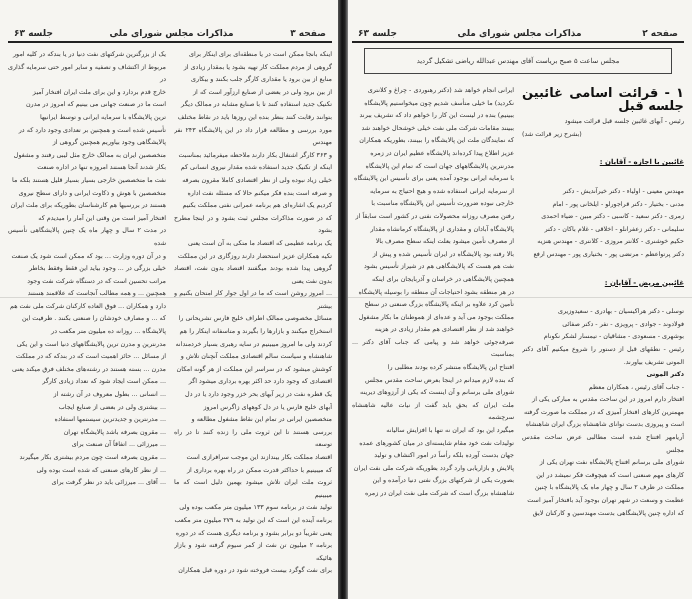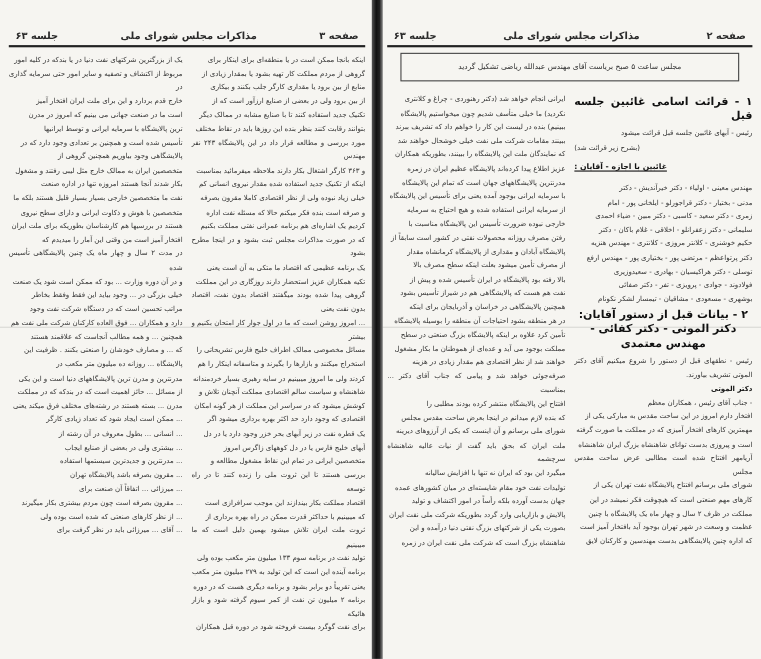--- a/index.html
+++ b/index.html
@@ -11,22 +11,22 @@
   .page.right { width:350px; padding:18px 8px 10px 10px; }
   .gutter { position:absolute; left:338px; top:0; width:10px; height:599px;
             background:linear-gradient(to right,#555 0%,#111 40%,#222 70%,#888 100%); z-index:5; }
   .page-header { display:flex; justify-content:space-between; align-items:flex-end; direction:rtl;
                  font-size:9px; font-weight:bold; padding:10px 6px 3px 6px;
                  border-bottom:2px solid #222; margin-bottom:5px; }
   .cols { display:flex; direction:rtl; gap:8px; height:540px; }
   .col { flex:1; direction:rtl; text-align:justify; font-size:6.4px; line-height:12.6px;
          color:#333; overflow:hidden; }
   .col p { margin:0; }
-  .col .h { font-weight:bold; font-size:10px; color:#111; margin:3px 0; }
-  .col .hu { font-weight:bold; font-size:7px; text-decoration:underline; color:#111; margin:6px 0; text-align:left; }
+  .col .h { font-weight:bold; font-size:13px; color:#111; margin:3px 0; }
+  .col .hu { font-weight:bold; font-size:7px; text-decoration:underline; color:#111; margin:16px 0; text-align:right; }
   .col .c { text-align:left; }
   .col .spk { font-weight:bold; color:#111; }
   .boxed { border:1px solid #444; margin:2px 12px 10px 12px; padding:8px 6px; font-size:6.8px;
            text-align:center; direction:rtl; color:#333; }
   .fold { position:absolute; left:0; right:0; height:1px; background:rgba(0,0,0,0.12); }
 </style>
 </head>
 <body>
 
 <div class="spread">
@@ -86,22 +86,22 @@
           <p>متخصصین ایران به ممالک خارج مثل لیبی رفتند و مشغول</p>
           <p>بکار شدند آنجا هستند امروزه تنها در اداره صنعت</p>
           <p>نفت ما متخصصین خارجی بسیار بسیار قلیل هستند بلکه ما</p>
           <p>متخصصین با هوش و ذکاوت ایرانی و دارای سطح نیروی</p>
           <p>هستند در بررسیها هم کارشناسان بطوریکه برای ملت ایران</p>
           <p>افتخار آمیز است من وقتی این آمار را میدیدم که</p>
           <p>در مدت ۲ سال و چهار ماه یک چنین پالایشگاهی تأسیس شده</p>
           <p>و در آن دوره وزارت ... بود که ممکن است شود یک صنعت</p>
           <p>خیلی بزرگی در ... وجود بیاید این فقط وفقط بخاطر</p>
           <p>مراتب تحسین است که در دستگاه شرکت نفت وجود</p>
+          <p>همچنین ... و همه مطالب آنجاست که علاقمند هستند</p>
           <p>دارد و همکاران ... فوق العاده کارکنان شرکت ملی نفت هم</p>
-          <p>همچنین ... و همه مطالب آنجاست که علاقمند هستند</p>
           <p>که ... و مصارف خودشان را صنعتی بکنند . ظرفیت این</p>
           <p>پالایشگاه ... روزانه ده میلیون متر مکعب در</p>
           <p>مدرنترین و مدرن ترین پالایشگاههای دنیا است و این یکی</p>
           <p>از مسائل ... حائز اهمیت است که در بندکه که در مملکت</p>
           <p>مدرن ... بسته هستند در رشته‌های مختلف فرق میکند یعنی</p>
           <p>... ممکن است ایجاد شود که تعداد زیادی کارگر</p>
           <p>... انسانی ... بطول معروف در آن رشته از</p>
           <p>... بیشتری ولی در بعضی از صنایع ایجاب</p>
           <p>... مدرنترین و جدیدترین سیستمها استفاده</p>
           <p>... مقرون بصرفه باشد پالایشگاه تهران</p>
@@ -128,26 +128,26 @@
         <p class="c">(بشرح زیر قرائت شد)</p>
         <p class="hu">غائبین با اجازه - آقایان :</p>
         <div id="rp-leave">
             <p>مهندس معینی - اولیاء - دکتر خیرآندیش - دکتر</p>
             <p>مدنی - بختیار - دکتر قراجورلو - ایلخانی پور - امام</p>
             <p>زمری - دکتر سعید - کاسبی - دکتر مبین - ضیاء احمدی</p>
             <p>سلیمانی - دکتر زعفرانلو - اخلاقی - غلام باکان - دکتر</p>
             <p>حکیم خوشنری - کلانتر مروزی - کلانتری - مهندس هنزیه</p>
             <p>دکتر پرتواعظم - مرتضی پور - بختیاری پور - مهندس ارفع</p>
           </div>
+        <p class="hu">غائبین مریض - آقایان :</p>
         <div id="rp-sick">
             <p>توسلی - دکتر هراکیسیان - بهادری - سعیدوزیری</p>
             <p>فولادوند - جوادی - پرویزی - تفر - دکتر صفائی</p>
             <p>بوشهری - مسعودی - مشاقیان - تیمسار لشکر نکونام</p>
           </div>
-        <p class="h" style="text-align:center;">۲ - بیانات قبل از دستور آقایان: دکتر الموتی - دکتر کفائی - مهندس معتمدی</p>
         <p>رئیس - نطقهای قبل از دستور را شروع میکنیم آقای دکتر الموتی تشریف بیاورند.</p>
         <p><span class="spk">دکتر الموتی</span></p>
         <div id="rp-speech">
             <p>- جناب آقای رئیس ، همکاران معظم</p>
             <p>افتخار دارم امروز در این ساحت مقدس به مبارکی یکی از</p>
             <p>مهمترین کارهای افتخار آمیزی که در مملکت ما صورت گرفته</p>
             <p>است و پیروزی بدست توانای شاهنشاه بزرگ ایران شاهنشاه</p>
             <p>آریامهر افتتاح شده است مطالبی عرض ساحت مقدس مجلس</p>
             <p>شورای ملی برسانم افتتاح پالایشگاه نفت تهران یکی از</p>
             <p>کارهای مهم صنعتی است که هیچوقت فکر نمیشد در این</p>

